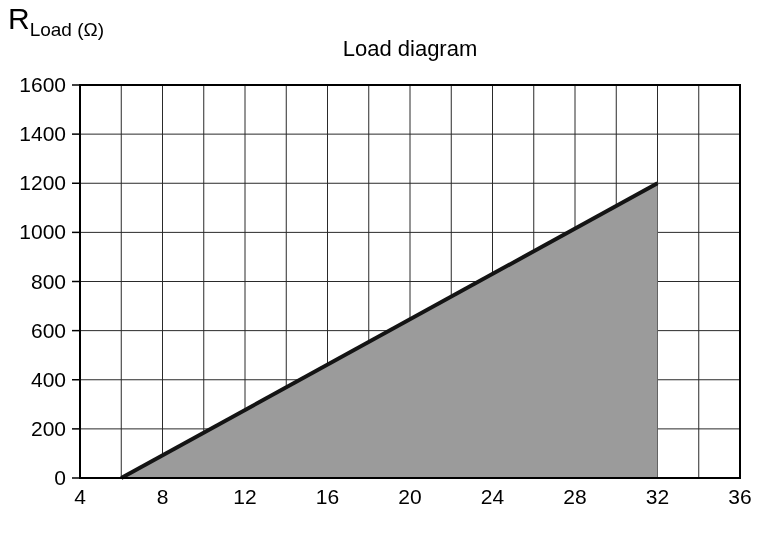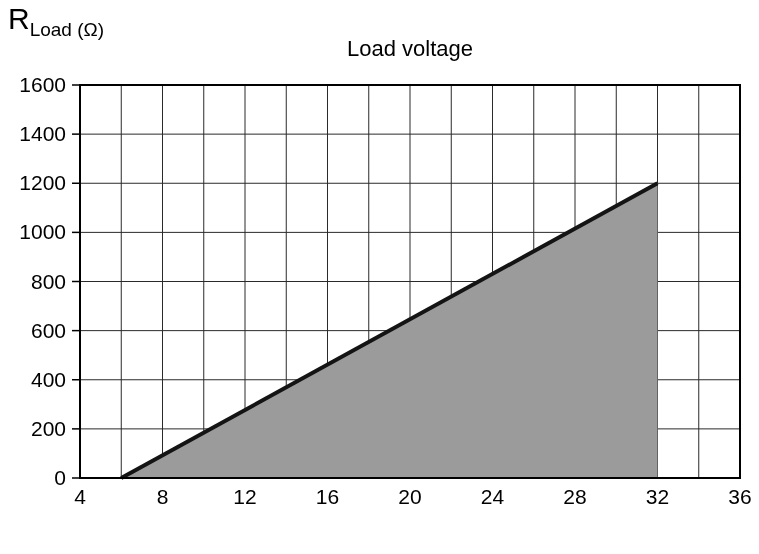--- a/index.html
+++ b/index.html
@@ -111,15 +111,15 @@
       <text x="327.5" y="504" text-anchor="middle" font-size="21">16</text>
       <text x="410" y="504" text-anchor="middle" font-size="21">20</text>
       <text x="492.5" y="504" text-anchor="middle" font-size="21">24</text>
       <text x="575" y="504" text-anchor="middle" font-size="21">28</text>
       <text x="657.5" y="504" text-anchor="middle" font-size="21">32</text>
       <text x="740" y="504" text-anchor="middle" font-size="21">36</text>
     </svg>
 
   <div class="ylabel"><span class="yl-main">R</span><span class="yl-sub">Load</span><span class="yl-unit"> (Ω)</span></div>
 
-  <div class="title">Load voltage</div>
+  <div class="title">Load diagram</div>
 
 </div>
 
 </body></html>

